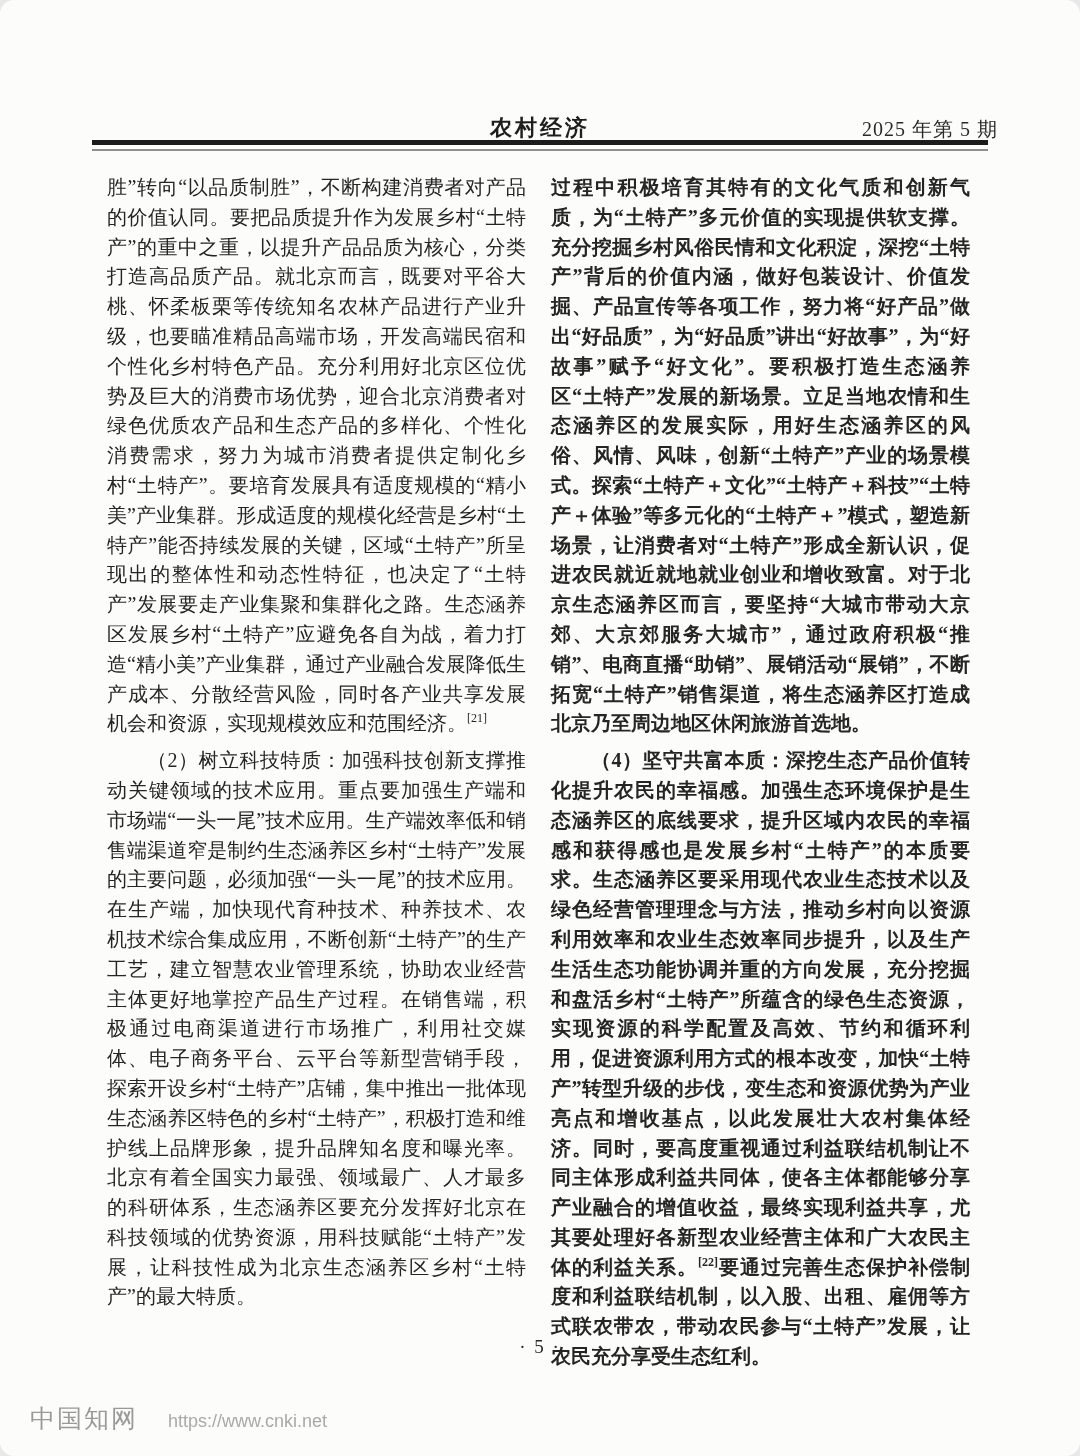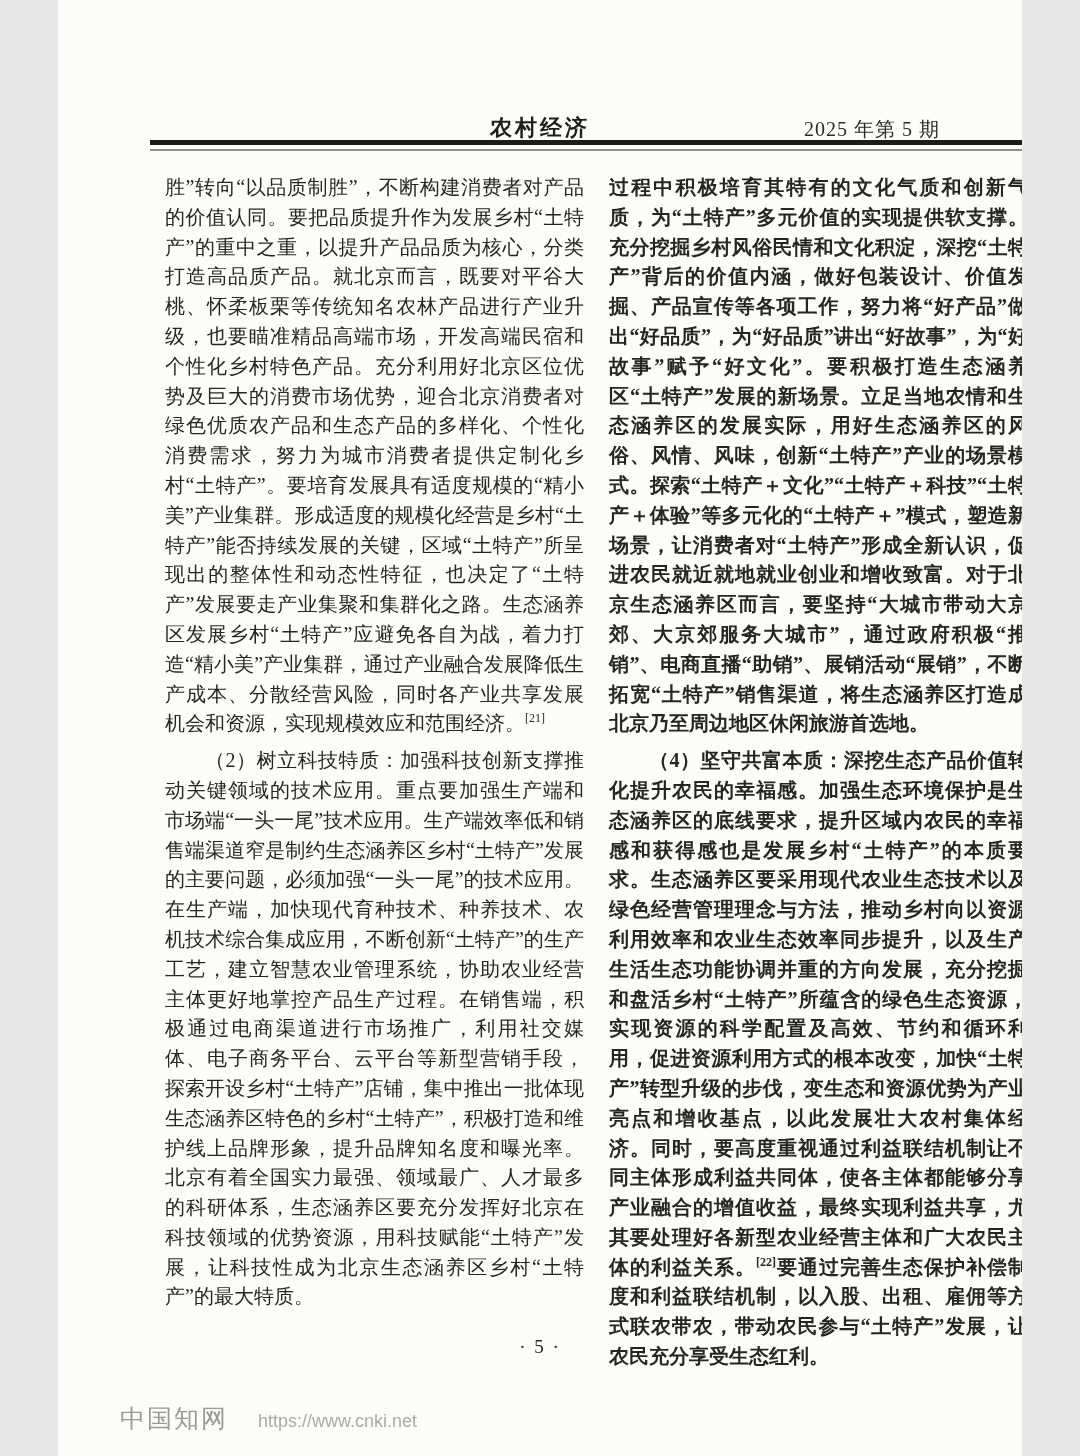--- a/index.html
+++ b/index.html
@@ -1,24 +1,25 @@
 <!DOCTYPE html>
 <html><head>
 <meta charset="utf-8">
 <style>
   html, body { margin:0; padding:0; background:#e8e8e8; }
   .page {
     position: relative;
-    width: 964px;
+    width: 1080px;
     height: 1456px;
     margin: 0 auto;
     background: #fcfcfa;
     overflow: hidden;
     font-family: "Liberation Serif", "DejaVu Serif", serif;
     color: #252525;
+    border-radius: 14px;
   }
   
   .journal-title {
     position: absolute;
     top: 113px; left: 0; right: 0;
     text-align: center;
     font-size: 22px;
     font-weight: bold;
     letter-spacing: 3px;
     color: #1e1e1e;
@@ -64,21 +65,20 @@
     color: #2a2a2a;
   }
   .footer-watermark {
     position: absolute;
     left: 30px;
     top: 1402px;
     display: flex;
     align-items: baseline;
     gap: 30px;
     font-family: "Liberation Sans", "DejaVu Sans", sans-serif;
-    margin-left: 32px;
   }
   .footer-brand { font-size: 25px; color: #999999; letter-spacing: 2px; }
   .footer-url   { font-size: 18px; color: #a9a9a9; }
 </style>
 </head>
 <body>
 
 <div class="page">
 
   <div class="journal-title">农村经济</div>

